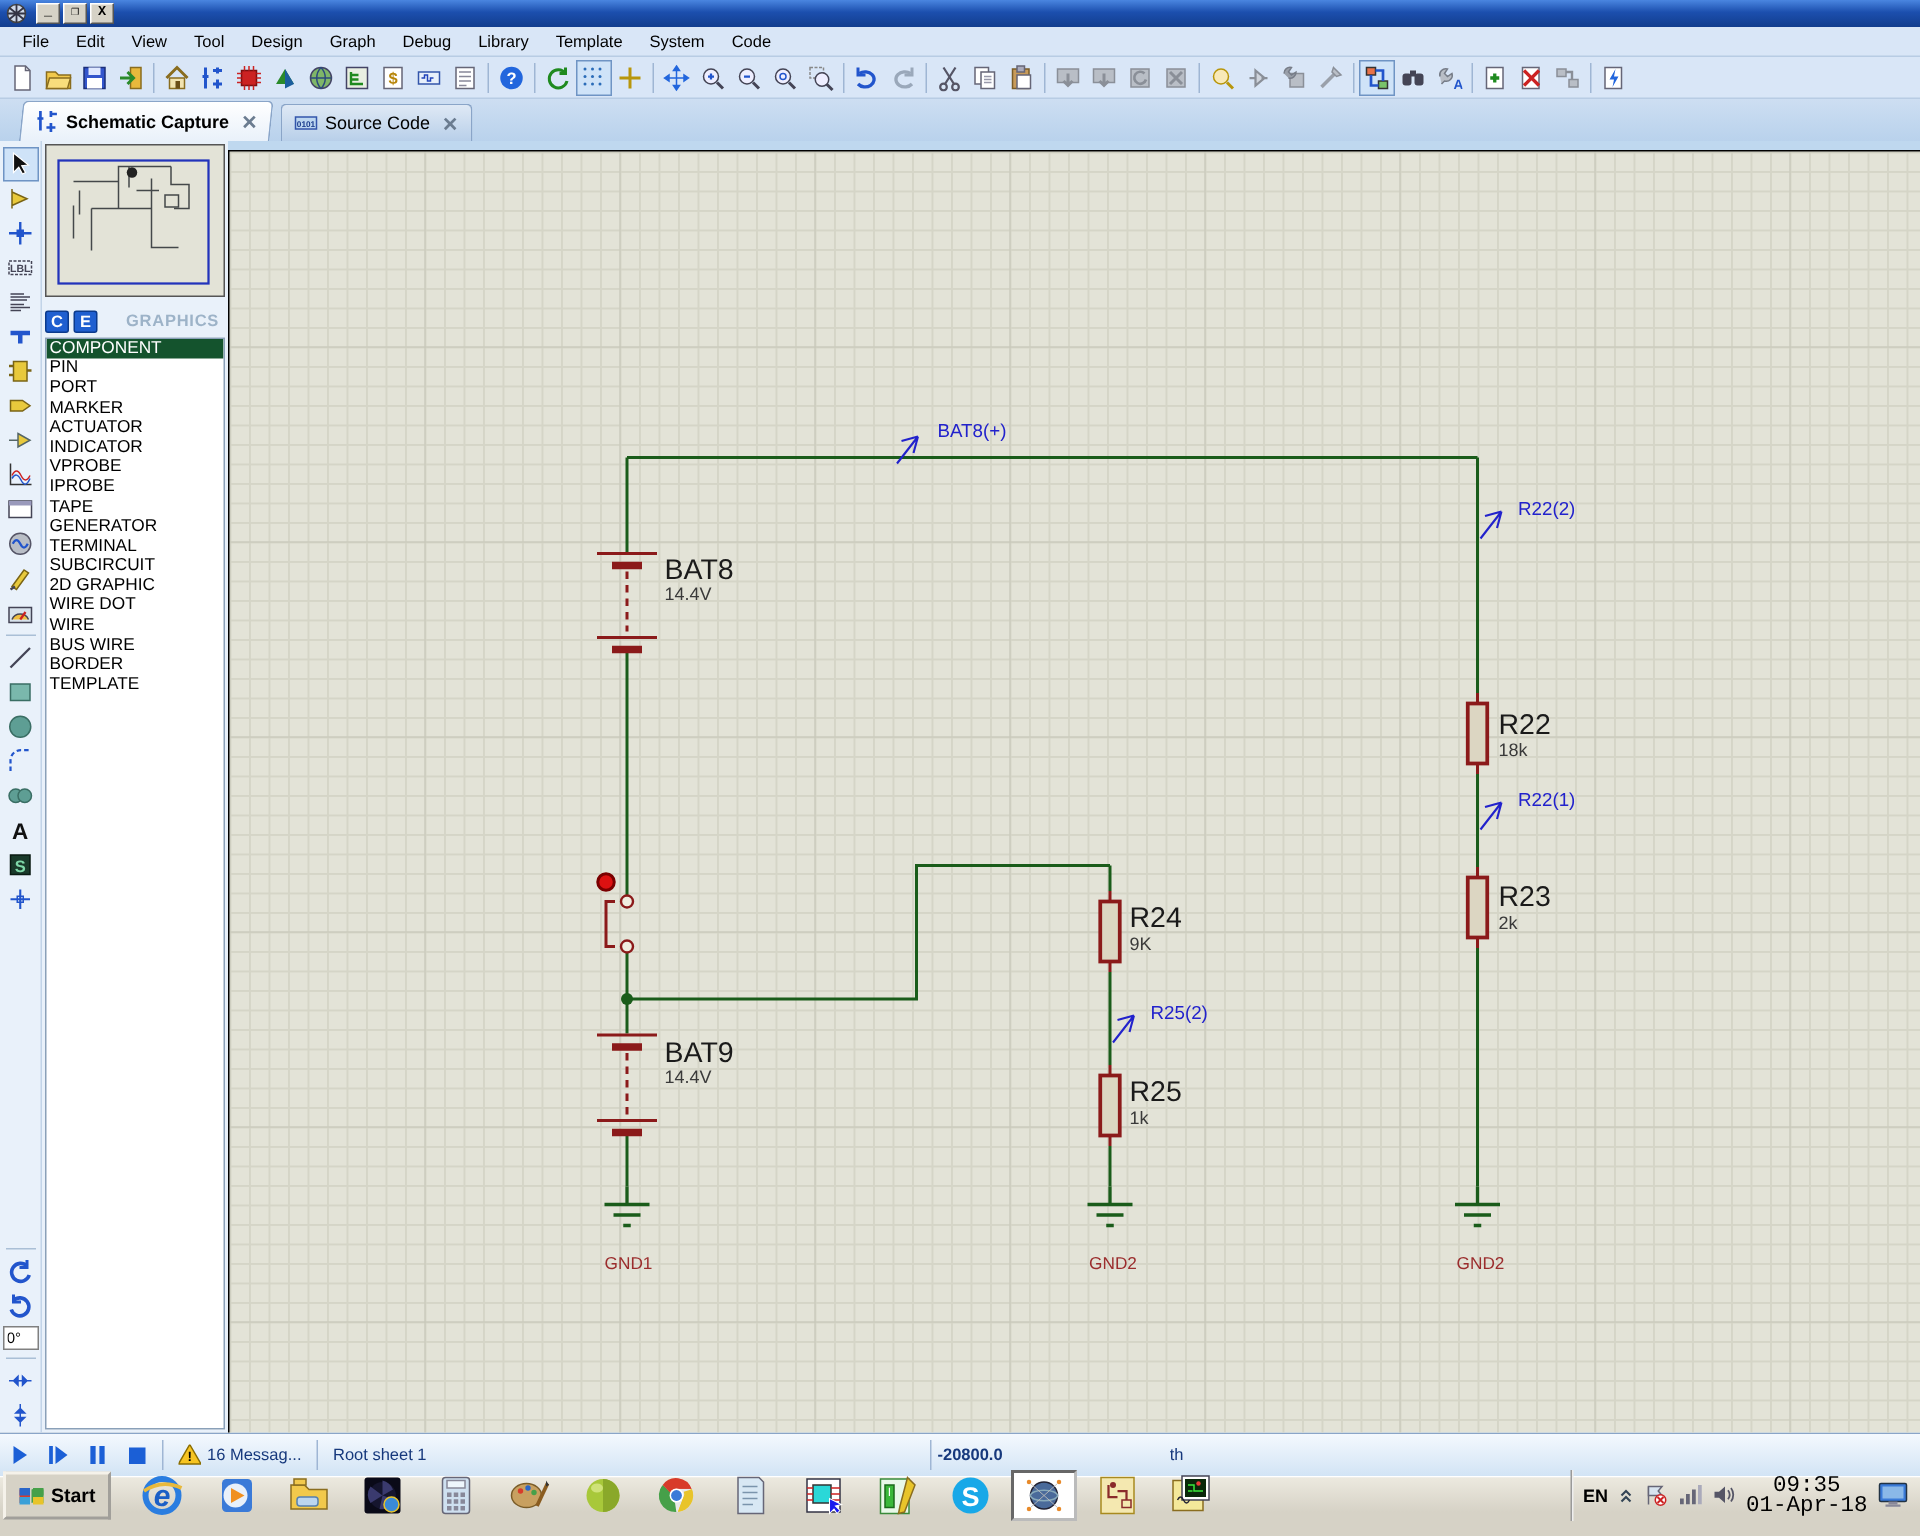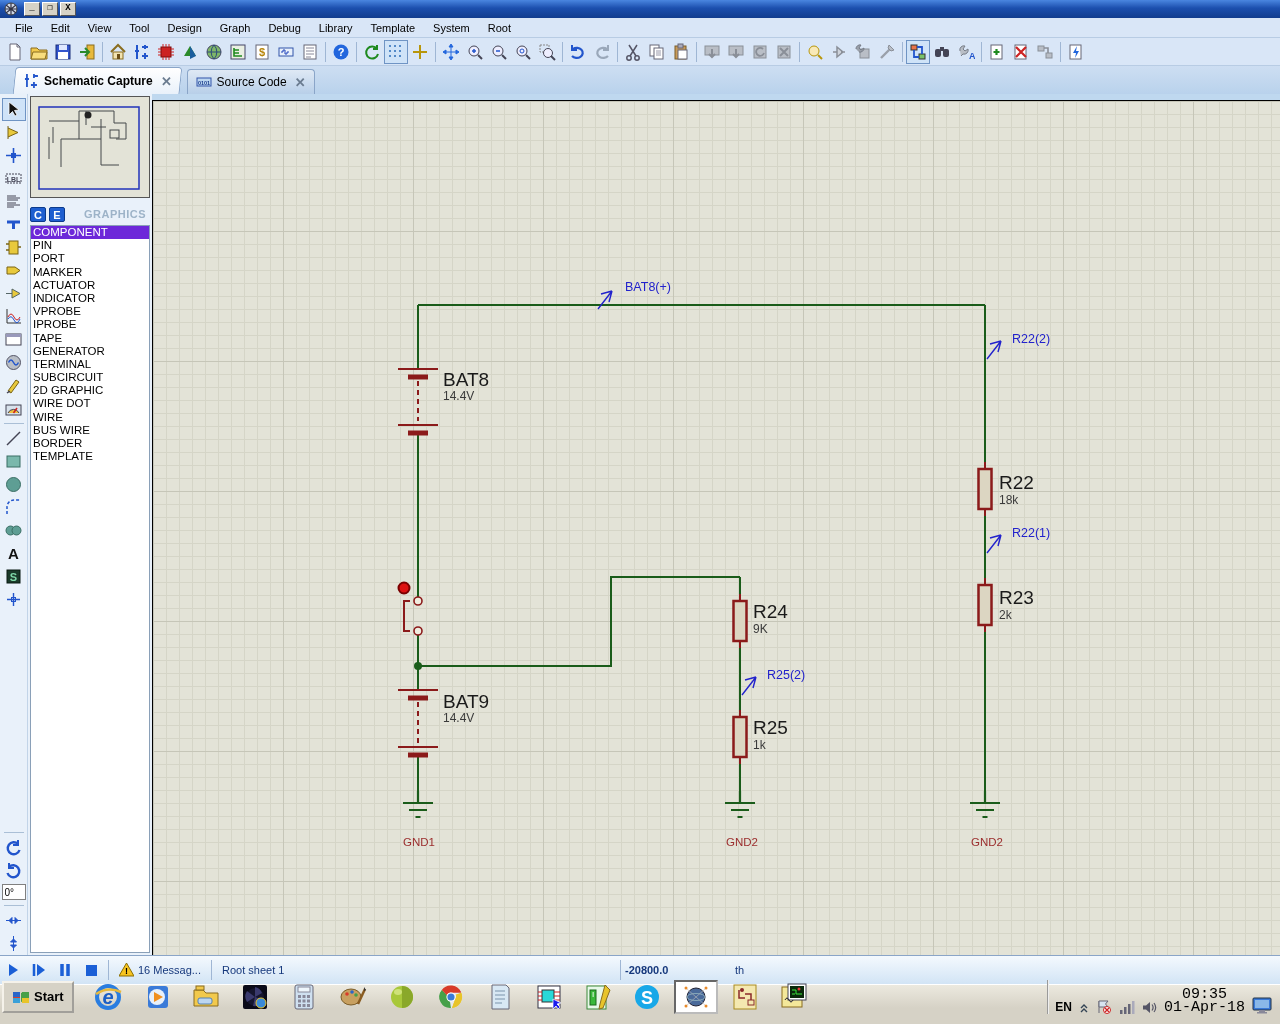--- a/index.html
+++ b/index.html
@@ -40,51 +40,51 @@
   .ltsep{width:20px;height:1px;background:#aabfd6;margin:3px 0;}
   .anglebox{width:24px;height:16px;background:#fff;border:1px solid #808080;font-size:10px;text-align:left;padding:1px 2px;margin:2px 0;}
   .sidebar{width:124px;display:flex;flex-direction:column;background:#e9f1fa;padding:2px;}
   .overview{height:102px;background:#e3e3d7;border:1px solid #555;margin-bottom:6px;position:relative;}
   .selheader{height:20px;display:flex;align-items:center;gap:3px;margin-bottom:1px;}
   .selbtn{width:16px;height:15px;background:#1f5fd0;color:#fff;font-weight:bold;font-size:11px;
     text-align:center;line-height:15px;border:1px solid #0b3a8c;border-radius:2px;}
   .seltitle{color:#9db3c8;font-size:11px;font-weight:bold;letter-spacing:.5px;margin-left:16px;}
   .catlist{flex:1;background:#fff;border:1px solid #8aa0b8;overflow:hidden;font-size:11.5px;}
   .cat{padding:0 2px;height:13.2px;line-height:13px;white-space:nowrap;}
-  .cat.selected{background:#6d28d9;color:#fff;}
+  .cat.selected{background:#14532d;color:#fff;}
   
   .canvas{flex:1;position:relative;background:#bfd8ef;padding-top:6px;}
   .grid{position:absolute;left:0;top:6px;right:0;bottom:0;border-top:1px solid #000;border-left:1px solid #000;
     background-color:#e3e3d7;
     background-image:
       linear-gradient(to right,#c6c6b8 1px,transparent 1px),
       linear-gradient(to bottom,#c6c6b8 1px,transparent 1px),
       linear-gradient(to right,#d5d5c7 1px,transparent 1px),
       linear-gradient(to bottom,#d5d5c7 1px,transparent 1px);
     background-size:130px 130px,130px 130px,13px 13px,13px 13px;}
   .schem{position:absolute;left:0;top:0;width:1128px;height:861px;}
   
   .statusbar{height:29px;background:linear-gradient(180deg,#f4f9fe,#d2e4f5);display:flex;align-items:center;
     border-top:1px solid #8aa5c8;color:#16387c;font-size:11px;}
   .pb{width:26px;height:22px;display:flex;align-items:center;justify-content:center;}
   .ssep{width:1px;height:20px;background:#9fb6d4;margin:0 4px;}
   .msgbox{display:flex;align-items:center;gap:4px;padding:0 6px;}
   .sheetbox{width:400px;padding-left:6px;}
   .coordmid{flex:1;text-align:center;}
   .coordright{width:110px;text-align:left;font-weight:bold;}
-  .units{width:54px;text-align:left;}
+  .units{width:54px;text-align:right;}
   
   .taskbar{height:24px;background:linear-gradient(180deg,#ece9df,#d6d2c6);display:flex;align-items:center;
     border-top:1px solid #fff;padding:0 2px;}
   .startbtn{height:32px;display:flex;align-items:center;gap:4px;padding:0 8px;margin-right:12px;
     background:#d6d2c6;border:2px outset #f5f2ea;font-weight:bold;font-size:13px;}
   .task{width:44px;height:34px;display:flex;align-items:center;justify-content:center;margin-right:5px;}
   .task svg{width:30px;height:30px;}
   .task.active{background:#fff;border:2px inset #bbb;}
-  .tray{margin-left:auto;display:flex;align-items:flex-end;gap:7px;height:34px;border-left:2px groove #eee;padding:0 6px;}
+  .tray{margin-left:auto;display:flex;align-items:center;gap:7px;height:34px;border-left:2px groove #eee;padding:0 6px;}
   .tray .lang{font-size:12px;font-weight:bold;}
   .clock{font-size:15px;text-align:center;line-height:13px;font-family:Liberation Mono, monospace;}
   text{font-family:"Liberation Sans",sans-serif;}
 </style>
 </head>
 <body>
 
 <div class="titlebar">
   <svg class="appicon" viewBox="0 0 14 14">
       <circle cx="7" cy="7" r="6" fill="#cfd8e8" stroke="#444"></circle>
@@ -99,21 +99,21 @@
   <span class="menuitem">File</span>
   <span class="menuitem">Edit</span>
   <span class="menuitem">View</span>
   <span class="menuitem">Tool</span>
   <span class="menuitem">Design</span>
   <span class="menuitem">Graph</span>
   <span class="menuitem">Debug</span>
   <span class="menuitem">Library</span>
   <span class="menuitem">Template</span>
   <span class="menuitem">System</span>
-  <span class="menuitem">Root</span>
+  <span class="menuitem">Code</span>
 </div>
 
 <div class="toolbar">
   <span class="ti">
       <svg viewBox="0 0 18 18">
         <path d="M4 1 h7 l3 3 v13 h-10 z" fill="#fff" stroke="#667"></path>
         <path d="M11 1 v3 h3" fill="none" stroke="#667"></path>
       </svg>
     </span>
   <span class="ti">

